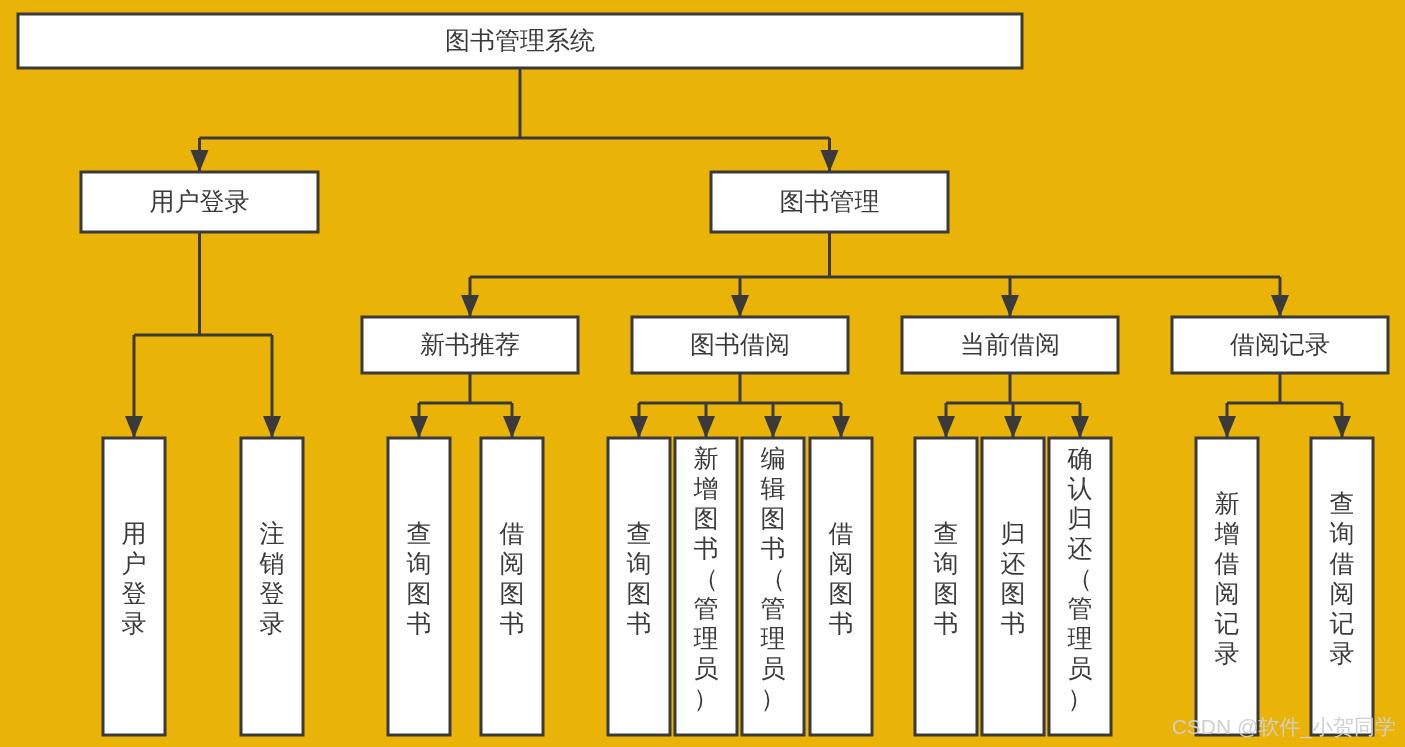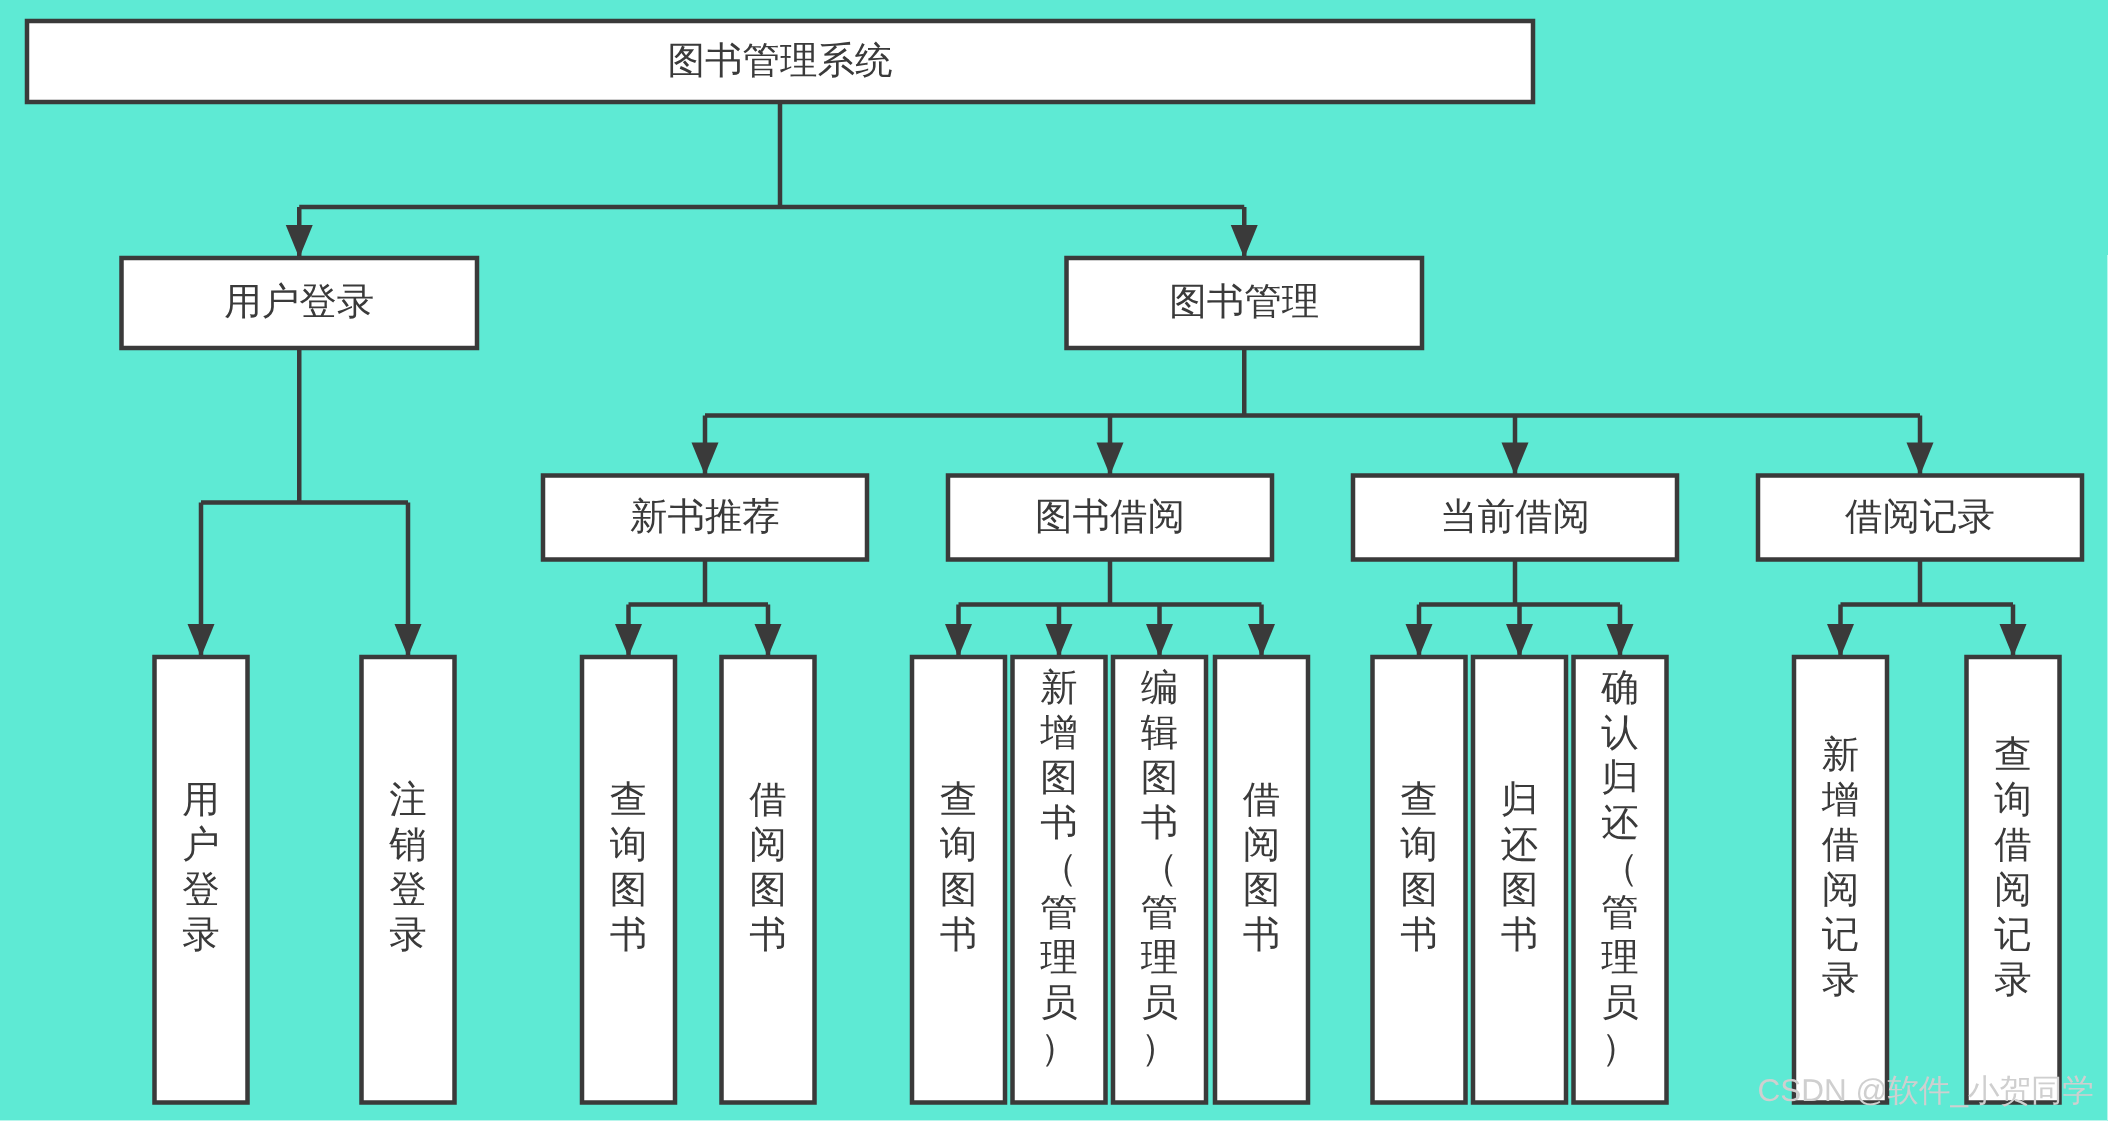--- a/index.html
+++ b/index.html
@@ -7,21 +7,21 @@
     padding: 0;
     background: #ffffff;
   }
   body {
     font-family: "Liberation Sans", "DejaVu Sans", sans-serif;
   }
   #diagram-root {
     position: relative;
     width: 1405px;
     height: 747px;
-    background: #5eead4;
+    background: #eab308;
     overflow: hidden;
   }
   #diagram-svg {
     position: absolute;
     left: 0;
     top: 0;
     width: 1405px;
     height: 747px;
   }
   .node-box {

